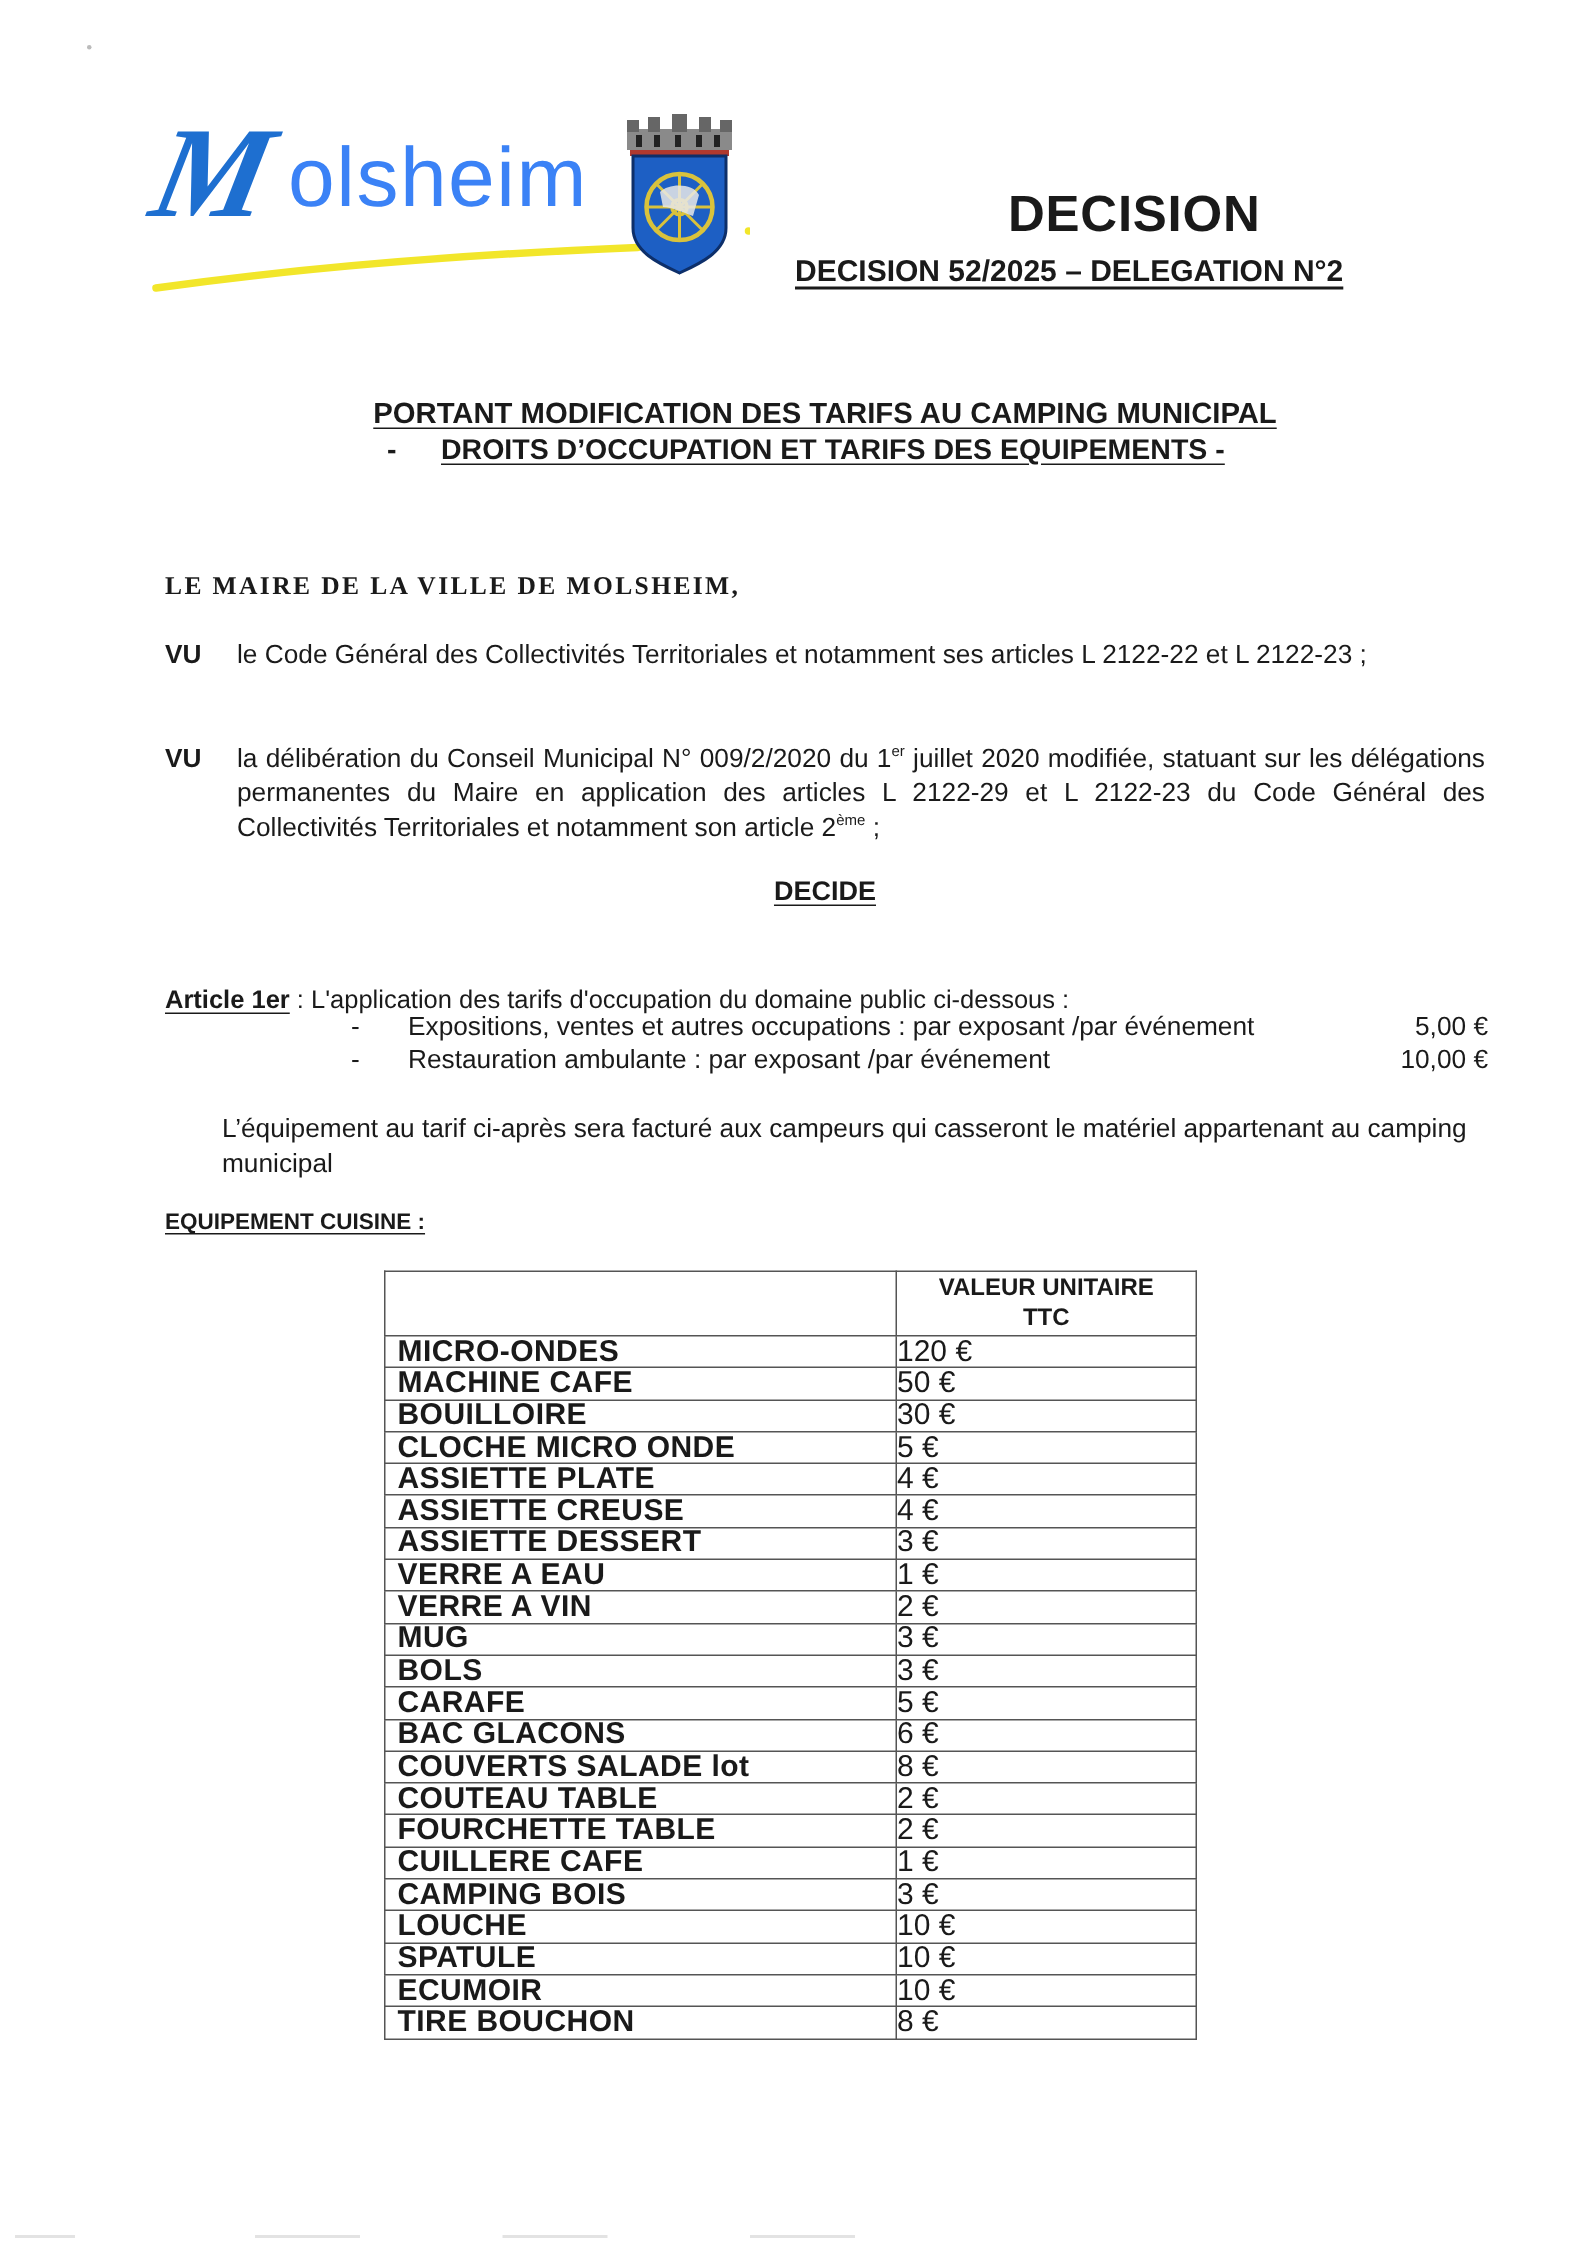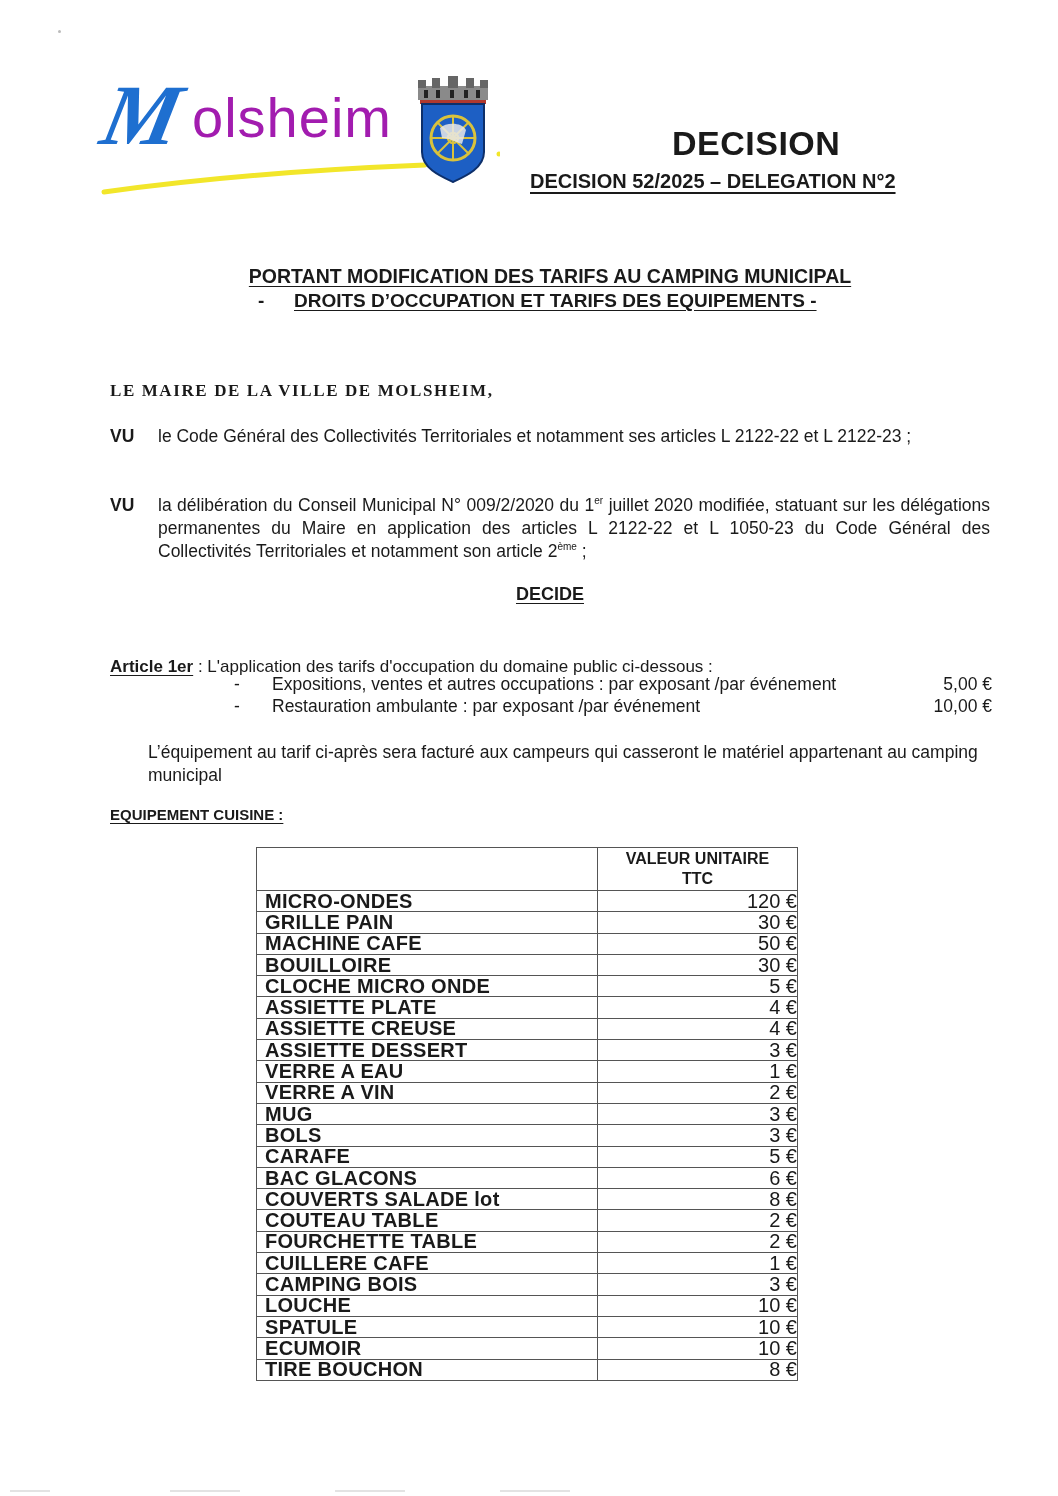--- a/index.html
+++ b/index.html
@@ -1,21 +1,21 @@
 <!DOCTYPE html>
 <html><head>
 <meta charset="utf-8">
 <style>
   html, body { margin: 0; padding: 0; background: #ffffff; }
   body { width: 1058px; height: 1496px; position: relative; overflow: hidden; color: #1a1a1a; font-family: "Liberation Sans", sans-serif; }
 
   
   .logo { position: absolute; left: 100px; top: 72px; width: 400px; height: 130px; }
   .logo-m { position: absolute; left: 4px; top: 0px; font-family: "Liberation Serif", serif; font-style: italic; font-weight: bold; font-size: 86px; color: #1e6fd0; letter-spacing: -6px; transform: skewX(-12deg); line-height: 1; }
-  .logo-text { position: absolute; left: 92px; top: 18px; font-family: "Liberation Sans", sans-serif; font-size: 56px; color: #a21caf; line-height: 1; letter-spacing: 1px; }
+  .logo-text { position: absolute; left: 92px; top: 18px; font-family: "Liberation Sans", sans-serif; font-size: 56px; color: #3b82f6; line-height: 1; letter-spacing: 1px; }
   .logo-swoosh { position: absolute; left: 0; top: 0; }
   .crest { position: absolute; left: 310px; top: 0; }
 
   .title { position: absolute; left: 672px; top: 96px; font-weight: bold; font-size: 34px; letter-spacing: 0.5px; margin-top: 28px; }
   .subtitle { position: absolute; left: 530px; top: 170px; font-weight: bold; font-size: 20px; text-decoration: underline; text-underline-offset: 4px; white-space: nowrap; }
 
   .object1 { position: absolute; left: 0; width: 1100px; top: 265px; text-align: center; font-weight: bold; font-size: 19.5px; text-decoration: underline; text-underline-offset: 3px; }
   .object2 { position: absolute; left: 258px; top: 290px; font-weight: bold; font-size: 19px; white-space: nowrap; }
   .object2 .dash { display: inline-block; width: 36px; }
   .object2 .u { text-decoration: underline; text-underline-offset: 3px; }
@@ -39,21 +39,21 @@
 
   .note { position: absolute; left: 148px; top: 741px; width: 844px; font-size: 17.5px; line-height: 23px; }
 
   .section { position: absolute; left: 110px; top: 806px; font-weight: bold; font-size: 15px; text-decoration: underline; text-underline-offset: 3px; }
 
   table.equip { position: absolute; left: 256px; top: 847px; border-collapse: collapse; font-family: "Liberation Sans", sans-serif; }
   table.equip th, table.equip td { border: 1px solid #555; padding: 0; }
   table.equip th { height: 42px; font-size: 16px; font-weight: bold; line-height: 20px; text-align: center; vertical-align: middle; }
   table.equip td { height: 20.3px; font-size: 20px; line-height: 19px; }
   table.equip td.name { width: 332px; padding-left: 8px; font-weight: bold; letter-spacing: 0.3px; }
-  table.equip td.val { width: 199px; text-align: right; }
+  table.equip td.val { width: 199px; text-align: left; }
   table.equip th.blank { width: 340px; }
 
   .scan-mark { position: absolute; background: #bbb; border-radius: 50%; }
   .foot-line { position: absolute; top: 1490px; height: 2px; background: #e3e3e3; }
 </style>
 </head>
 <body>
 
 <div class="scan-mark" style="left:58px;top:30px;width:3px;height:3px;"></div>
 
@@ -101,21 +101,21 @@
 
 <div class="maire">LE MAIRE DE LA VILLE DE MOLSHEIM,</div>
 
 <div class="vu" style="top:425px;">
   <span class="lbl">VU</span>
   <div class="txt">le Code Général des Collectivités Territoriales et notamment ses articles L 2122-22 et L 2122-23 ;</div>
 </div>
 
 <div class="vu" style="top:494px;">
   <span class="lbl">VU</span>
-  <div class="txt"><span>la délibération du Conseil Municipal N° 009/2/2020 du 1</span><sup>er</sup><span> juillet 2020 modifiée, statuant sur les délégations permanentes du Maire en application des articles L 2122-22 et L 1050-23 du Code Général des Collectivités Territoriales et notamment son article 2</span><sup>ème</sup><span> ;</span></div>
+  <div class="txt"><span>la délibération du Conseil Municipal N° 009/2/2020 du 1</span><sup>er</sup><span> juillet 2020 modifiée, statuant sur les délégations permanentes du Maire en application des articles L 2122-29 et L 2122-23 du Code Général des Collectivités Territoriales et notamment son article 2</span><sup>ème</sup><span> ;</span></div>
 </div>
 
 <div class="decide">DECIDE</div>
 
 <div class="article">
   <span class="lbl">Article 1er</span><span> : L'application des tarifs d'occupation du domaine public ci-dessous :</span>
 </div>
 
 <div class="tarif-row" style="top:674px;">
   <span class="dash">-</span>
@@ -138,24 +138,20 @@
       <th class="blank"></th>
       <th><span>VALEUR UNITAIRE</span><br><span>TTC</span></th>
     </tr>
   </thead>
   <tbody id="equip-body">
       <tr>
         <td class="name">MICRO-ONDES</td>
         <td class="val">120 €</td>
       </tr>
       <tr>
-        <td class="name">GRILLE PAIN</td>
-        <td class="val">30 €</td>
-      </tr>
-      <tr>
         <td class="name">MACHINE CAFE</td>
         <td class="val">50 €</td>
       </tr>
       <tr>
         <td class="name">BOUILLOIRE</td>
         <td class="val">30 €</td>
       </tr>
       <tr>
         <td class="name">CLOCHE MICRO ONDE</td>
         <td class="val">5 €</td>

